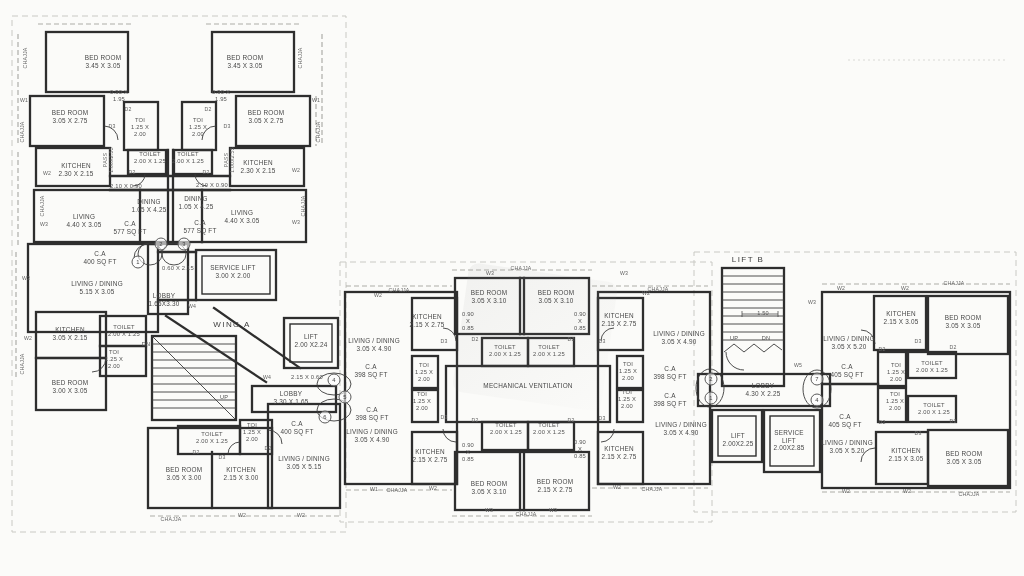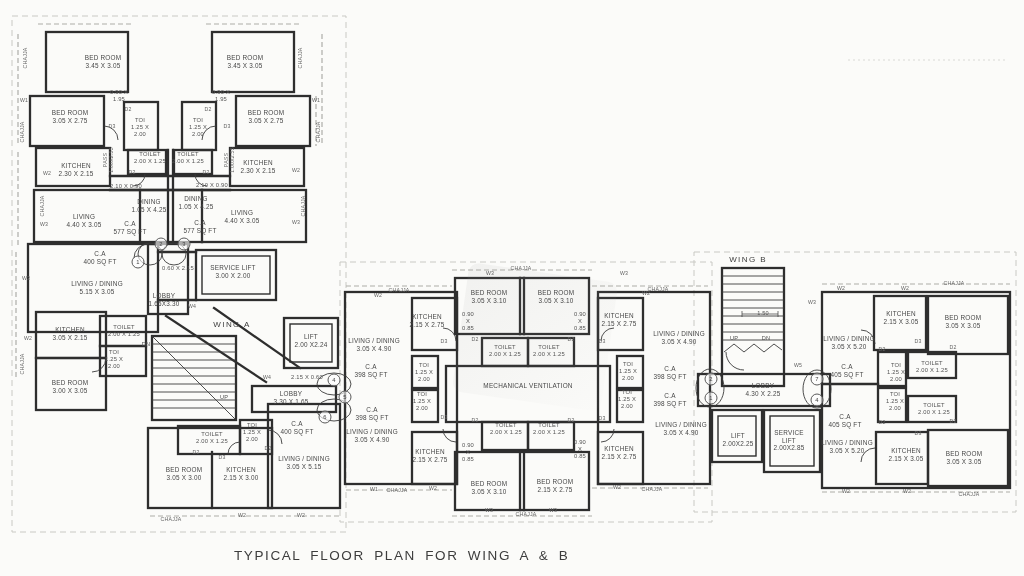--- a/index.html
+++ b/index.html
@@ -384,21 +384,21 @@
       <span class="lbl room" style="left: 555px; top: 486px;">BED ROOM
 2.15 X 2.75</span>
       <span class="lbl mark" style="left: 489px; top: 510px;">W3</span>
       <span class="lbl mark" style="left: 553px; top: 510px;">W3</span>
       <span class="lbl mark" style="left: 526px; top: 514px;">CHAJJA</span>
       <span class="lbl mark" style="left: 374px; top: 489px;">W1</span>
       <span class="lbl mark" style="left: 397px; top: 490px;">CHAJJA</span>
       <span class="lbl mark" style="left: 433px; top: 488px;">W2</span>
       <span class="lbl mark" style="left: 617px; top: 487px;">W2</span>
       <span class="lbl mark" style="left: 652px; top: 489px;">CHAJJA</span>
-      <span class="lbl wing" style="left: 748px; top: 260px;">WING B</span>
+      <span class="lbl wing" style="left: 748px; top: 260px;">LIFT B</span>
       <span class="lbl note" style="left: 763px; top: 313px;">1.50</span>
       <span class="lbl note" style="left: 734px; top: 338px;">UP</span>
       <span class="lbl note" style="left: 766px; top: 338px;">DN</span>
       <span class="lbl mark" style="left: 798px; top: 365px;">W5</span>
       <span class="lbl room" style="left: 763px; top: 390px;">LOBBY
 4.30 X 2.25</span>
       <span class="lbl circle" style="left: 711px; top: 379px;">2</span>
       <span class="lbl circle" style="left: 711px; top: 398px;">1</span>
       <span class="lbl circle" style="left: 817px; top: 379px;">7</span>
       <span class="lbl circle" style="left: 817px; top: 400px;">4</span>
@@ -441,14 +441,13 @@
 3.05 X 5.20</span>
       <span class="lbl room" style="left: 906px; top: 455px;">KITCHEN
 2.15 X 3.05</span>
       <span class="lbl room" style="left: 964px; top: 458px;">BED ROOM
 3.05 X 3.05</span>
       <span class="lbl mark" style="left: 969px; top: 494px;">CHAJJA</span>
       <span class="lbl mark" style="left: 846px; top: 491px;">W2</span>
       <span class="lbl mark" style="left: 907px; top: 491px;">W2</span>
     </div>
 
-  <div class="plan-title">TYPICAL FLOOR PLAN FOR WING A &amp; B</div>
 </div>
 
 </body></html>

